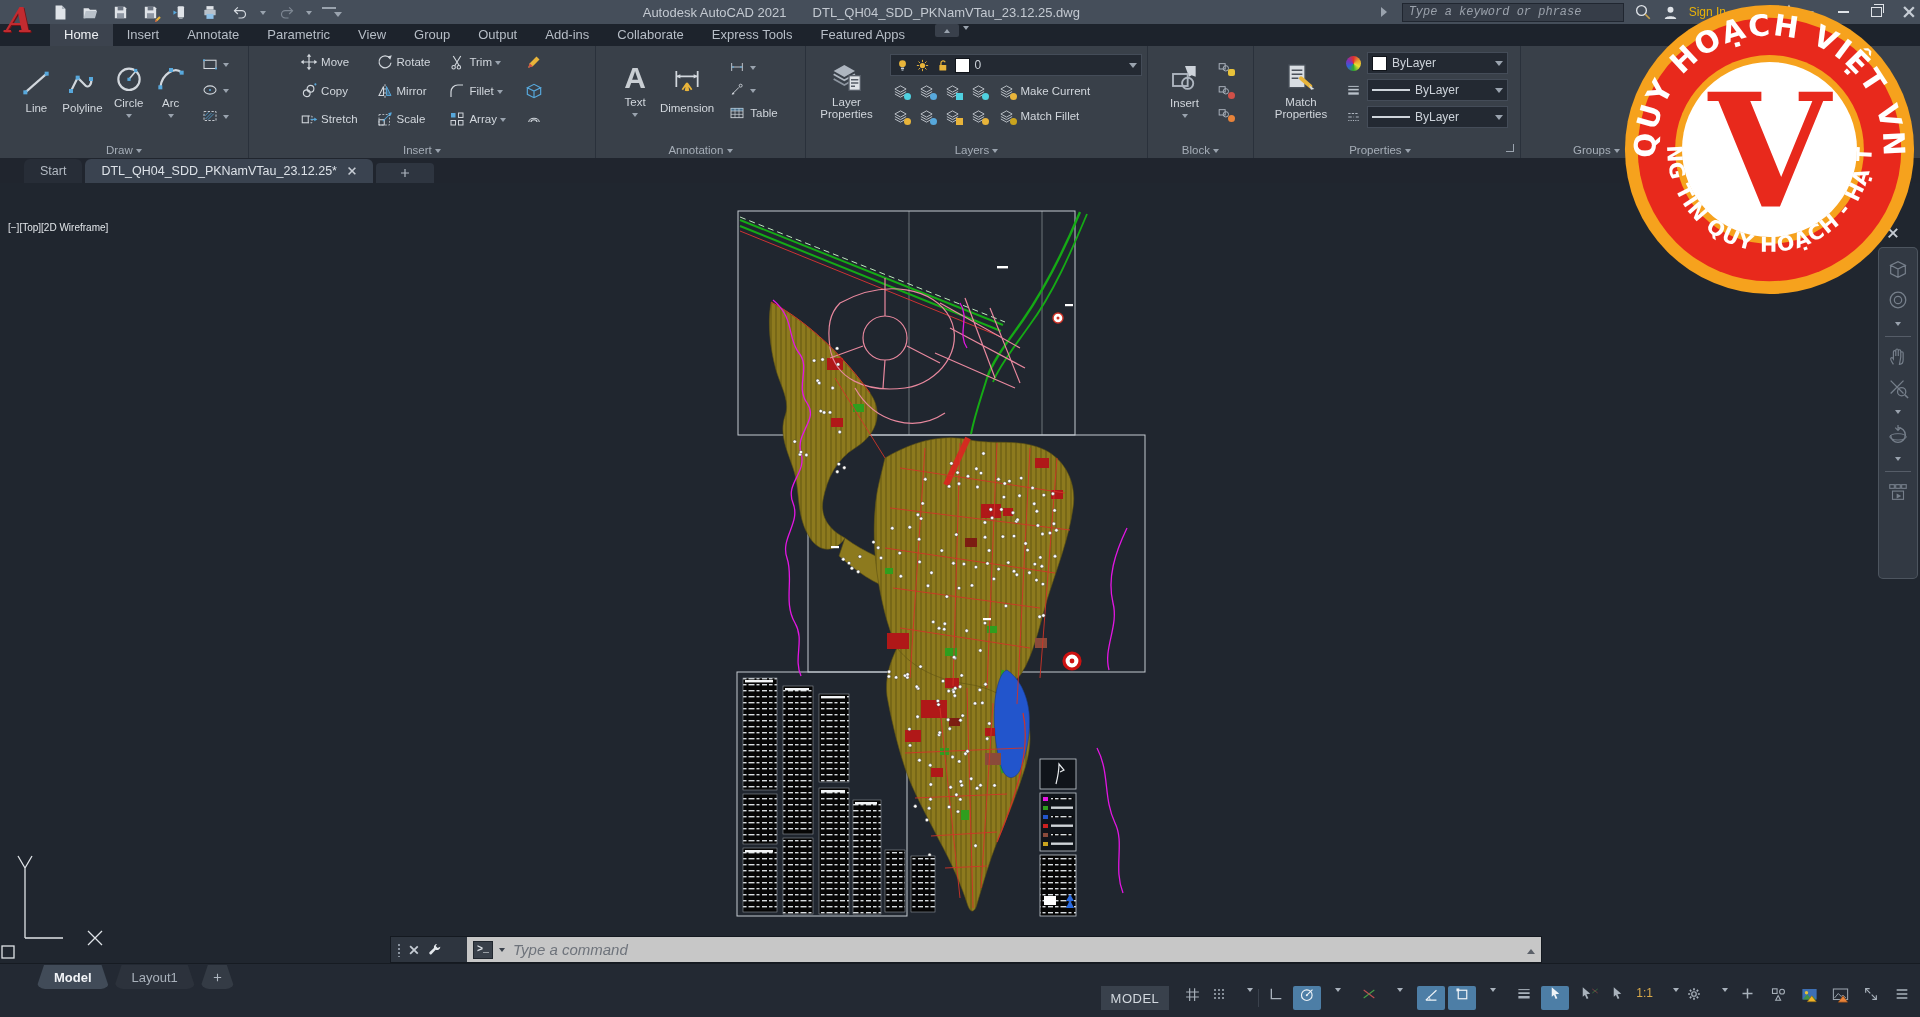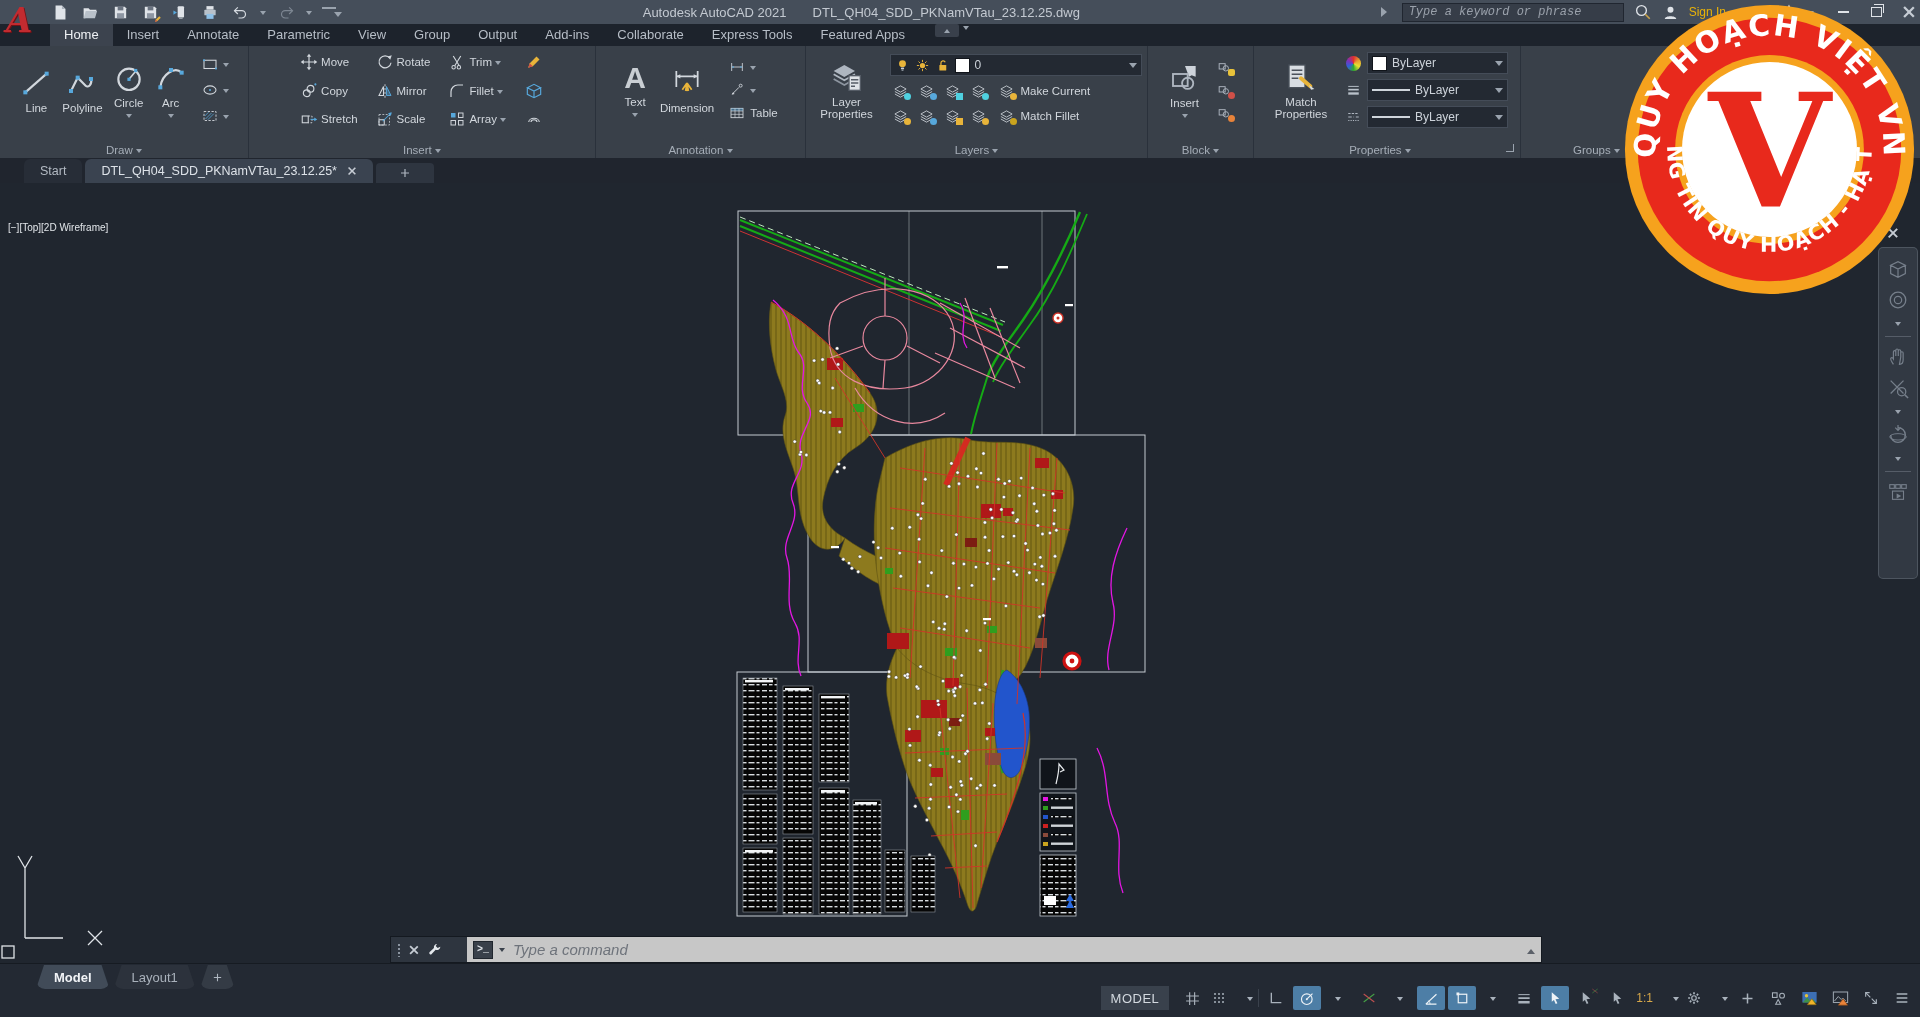--- a/index.html
+++ b/index.html
@@ -65,21 +65,21 @@
   #nav{left:1878px;top:247px;width:38px;height:316px;background:rgba(74,82,94,.45);border:1px solid rgba(130,138,150,.35);border-radius:5px;display:flex;flex-direction:column;align-items:center;padding:10px 0 4px;gap:9px;z-index:2}
   #nav svg{opacity:.75}
   #nav .dv{width:26px;height:1px;background:rgba(140,148,160,.4)}
   
   #bb{left:0;top:963px;width:1920px;height:54px;background:#232933;border-top:1px solid #161b22}
   .ltabs{position:absolute;left:36px;top:1px;display:flex;gap:4px}
   .ltab{height:24px;padding:0 18px;display:flex;align-items:center;font-size:13px;color:#a9b1bb;background:#2c323c;clip-path:polygon(8px 0,calc(100% - 8px) 0,100% 100%,0 100%);border-radius:0 0 9px 9px}
   .ltab.act{background:#414b58;color:#f2f4f7;font-weight:bold}
   .ltab.plus{padding:0 12px;background:#343b45}
   #st{position:absolute;right:4px;top:22px;display:flex;align-items:center;gap:3px}
-  .st{min-width:24px;height:24px;border-radius:2px;display:flex;align-items:center;justify-content:center;color:#a9b2bc;font-size:12px;gap:20px;padding:0 2px}
+  .st{min-width:24px;height:24px;border-radius:2px;display:flex;justify-content:center;color:#a9b2bc;font-size:12px;gap:20px;padding:0 2px}
   .st.on{background:#4d7ea6;color:#eef3f7}
   .st .car{border-top-color:#a9b2bc}
   .stsep{width:1px;height:18px;background:#3a414c}
   #modelTile{background:#39414c;color:#d3d9df;font-size:13px;letter-spacing:.5px;height:24px;padding:0 10px;display:flex;align-items:center;margin-right:6px}
   
   #stamp{left:1622px;top:2px;width:295px;height:295px;z-index:60;pointer-events:none}
   
   #alogo{left:6px;top:0;width:38px;height:44px;font-family:"DejaVu Serif",serif;font-weight:bold;font-style:italic;font-size:34px;color:#c22b30;text-shadow:1px 1px 0 #6e1216;z-index:6}
   .lbl2{width:64px}
   input{font-family:Liberation Mono, monospace}

